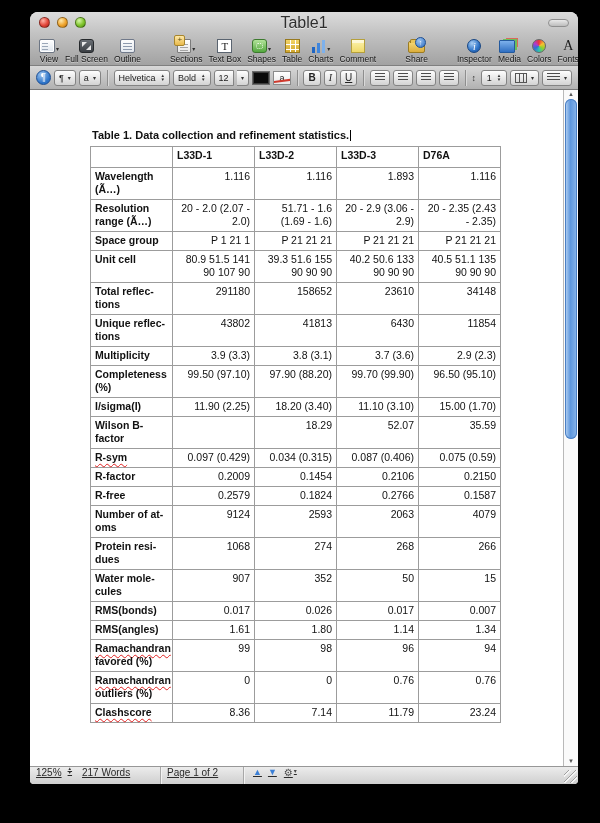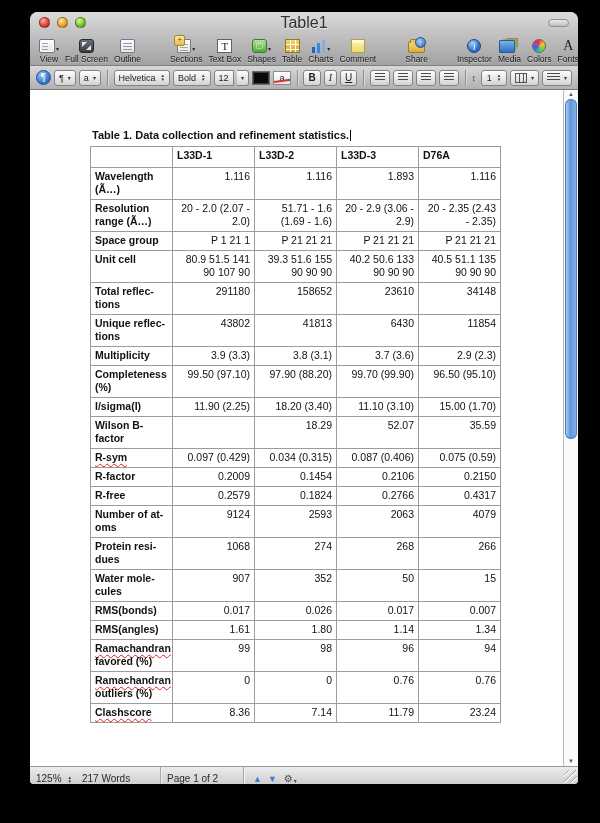--- a/index.html
+++ b/index.html
@@ -136,21 +136,21 @@
   table.stats th, table.stats td { border:1px solid #9c9c9c; padding:2px 4px 3px 4px; vertical-align:top; }
   table.stats thead th { text-align:left; font-weight:bold; height:21px; }
   table.stats tbody th { text-align:left; font-weight:bold; }
   table.stats td { text-align:right; font-weight:normal; }
   .squiggle { text-decoration:underline; text-decoration-style:wavy; text-decoration-color:#e02020;
     text-decoration-thickness:1px; text-underline-offset:2px; text-decoration-skip-ink:none; }
 
   
   .statusbar { height:18px; flex:0 0 18px; background:linear-gradient(#ececec,#cfcfcf);
     border-top:1px solid #979797; display:flex; align-items:center; font-size:10px; color:#2a2a2a; position:relative; }
-  .sb-seg { height:100%; display:flex; align-items:flex-end; padding:0 6px; }
+  .sb-seg { height:100%; display:flex; align-items:flex-start; padding:0 6px;text-decoration:underline; }
   .sb-div { width:1px; height:100%; background:#a8a8a8; box-shadow:1px 0 0 #f2f2f2; }
   .seg-zoom { width:46px; justify-content:flex-start; }
   .seg-words { width:84px; }
   .seg-page { width:82px; }
   .nav-tri { font-size:9px; color:#3b7fd6; margin:0 3px; }
   .gear { font-size:10px; color:#4a4a4a; margin-left:4px; }
   .gear-dd { font-size:6px; color:#4a4a4a; margin-left:1px; }
   .grip { position:absolute; right:1px; bottom:1px; width:13px; height:13px;
     background:repeating-linear-gradient(135deg, transparent 0 3px, #9f9f9f 3px 4px, #f5f5f5 4px 5px); }
 </style>
@@ -436,21 +436,21 @@
               <td>0.2009</td>
               <td>0.1454</td>
               <td>0.2106</td>
               <td>0.2150</td>
             </tr>
             <tr>
               <th><span>R-free</span></th>
               <td>0.2579</td>
               <td>0.1824</td>
               <td>0.2766</td>
-              <td>0.4317</td>
+              <td>0.1587</td>
             </tr>
             <tr>
               <th><span>Number of at-</span><br><span>oms</span></th>
               <td>9124</td>
               <td>2593</td>
               <td>2063</td>
               <td>4079</td>
             </tr>
             <tr>
               <th><span>Protein resi-</span><br><span>dues</span></th>

